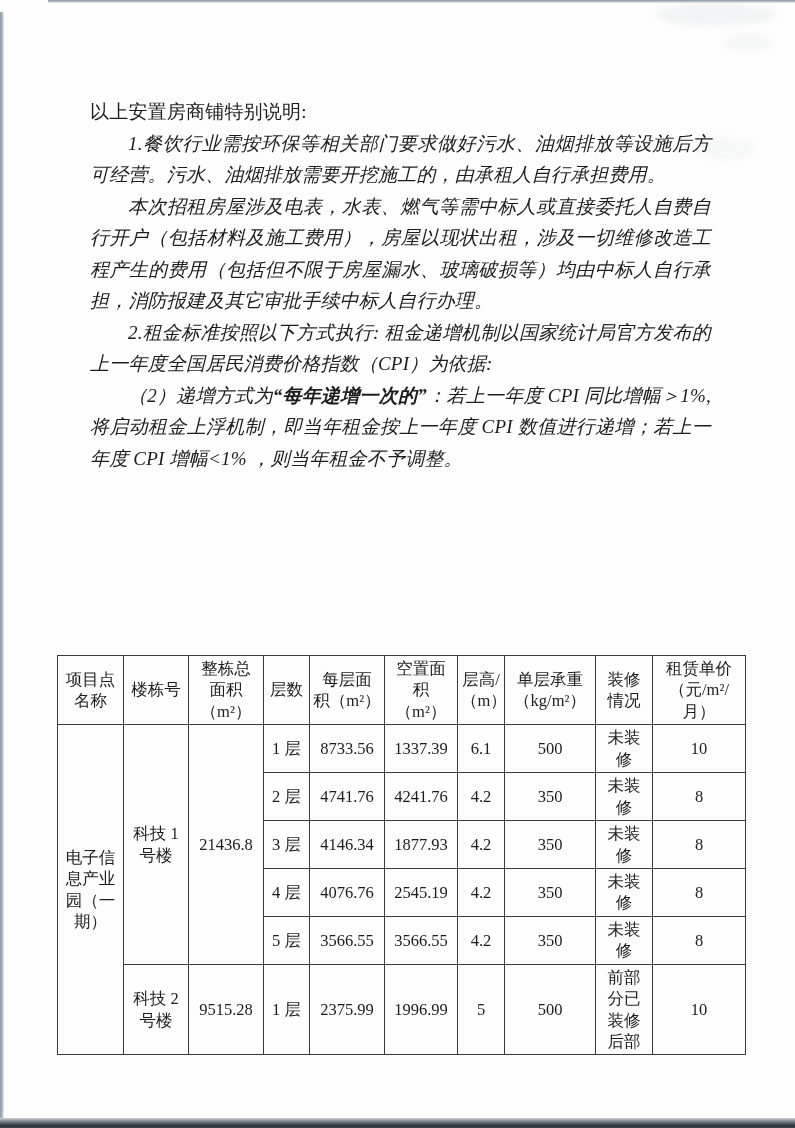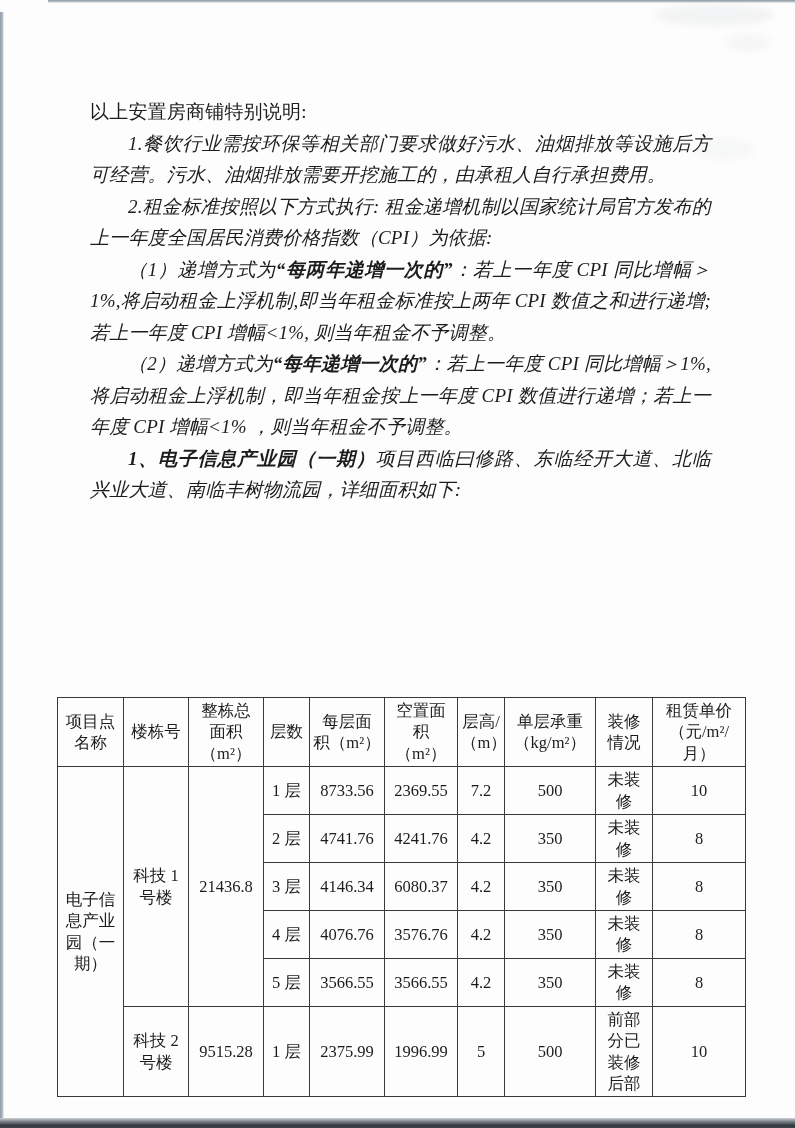--- a/index.html
+++ b/index.html
@@ -43,21 +43,21 @@
     font-size:19px; line-height:31.5px;
     text-align:justify;
     letter-spacing:.2px;
   }
   .para{ margin:0; }
   .para.indent{ text-indent:2em;font-style:italic; }
   .b{ font-weight:bold; }
 
   
   .area-table{
-    position:absolute; left:57px; top:697px; width:688px;
+    position:absolute; left:57px; top:655px; width:688px;
     border-collapse:collapse; table-layout:fixed;
     font-size:16.5px; line-height:1.3;
   }
   .area-table td{
     border:1px solid var(--line);
     text-align:center; vertical-align:middle;
     white-space:pre-line;
     padding:2px 3px;
     overflow:hidden;
   }
@@ -72,24 +72,23 @@
   <div class="edge-top"></div>
   <div class="edge-left"></div>
   <div class="edge-bottom"></div>
   <div class="smudge smudge-1"></div>
   <div class="smudge smudge-2"></div>
   <div class="smudge smudge-3"></div>
 
   <div class="text-block" id="text-block">
       <p class="para"><span>以上安置房商铺特别说明:</span></p>
       <p class="para indent"><span>1.餐饮行业需按环保等相关部门要求做好污水、油烟排放等设施后方可经营。污水、油烟排放需要开挖施工的，由承租人自行承担费用。</span></p>
+      <p class="para indent"><span>本次招租房屋涉及电表，水表、燃气等需中标人或直接委托人自费自行开户（包括材料及施工费用），房屋以现状出租，涉及一切维修改造工程产生的费用（包括但不限于房屋漏水、玻璃破损等）均由中标人自行承担，消防报建及其它审批手续中标人自行办理。</span></p>
       <p class="para indent"><span>2.租金标准按照以下方式执行: 租金递增机制以国家统计局官方发布的上一年度全国居民消费价格指数（CPI）为依据:</span></p>
-      <p class="para indent"><span>（1）递增方式为</span><span class="b">“每两年递增一次的”</span><span>：若上一年度 CPI 同比增幅＞1%,将启动租金上浮机制,即当年租金标准按上两年 CPI 数值之和进行递增;若上一年度 CPI 增幅&lt;1%, 则当年租金不予调整。</span></p>
       <p class="para indent"><span>（2）递增方式为</span><span class="b">“每年递增一次的”</span><span>：若上一年度 CPI 同比增幅＞1%,将启动租金上浮机制，即当年租金按上一年度 CPI 数值进行递增；若上一年度 CPI 增幅&lt;1% ，则当年租金不予调整。</span></p>
-      <p class="para indent"><span class="b">1、电子信息产业园（一期）</span><span>项目西临曰修路、东临经开大道、北临兴业大道、南临丰树物流园，详细面积如下:</span></p>
     </div>
 
   <table class="area-table" id="area-table">
     <colgroup>
       <col style="width:66px">
         <col style="width:65px">
         <col style="width:75px">
       <col style="width:46px">
         <col style="width:75px">
         <col style="width:73px">
@@ -123,51 +122,51 @@
         <tr>
           <td rowspan="6">电子信
 息产业
 园（一
 期）</td>
           <td rowspan="5">科技 1
 号楼</td>
           <td rowspan="5">21436.8</td>
           <td>1 层</td>
           <td>8733.56</td>
-          <td>2369.55</td>
-          <td>7.2</td>
+          <td>1337.39</td>
+          <td>6.1</td>
           <td>500</td>
           <td>未装
 修</td>
           <td>10</td>
         </tr>
         <tr>
           <td>2 层</td>
           <td>4741.76</td>
           <td>4241.76</td>
           <td>4.2</td>
           <td>350</td>
           <td>未装
 修</td>
           <td>8</td>
         </tr>
         <tr>
           <td>3 层</td>
           <td>4146.34</td>
-          <td>6080.37</td>
+          <td>1877.93</td>
           <td>4.2</td>
           <td>350</td>
           <td>未装
 修</td>
           <td>8</td>
         </tr>
         <tr>
           <td>4 层</td>
           <td>4076.76</td>
-          <td>3576.76</td>
+          <td>2545.19</td>
           <td>4.2</td>
           <td>350</td>
           <td>未装
 修</td>
           <td>8</td>
         </tr>
         <tr>
           <td>5 层</td>
           <td>3566.55</td>
           <td>3566.55</td>

